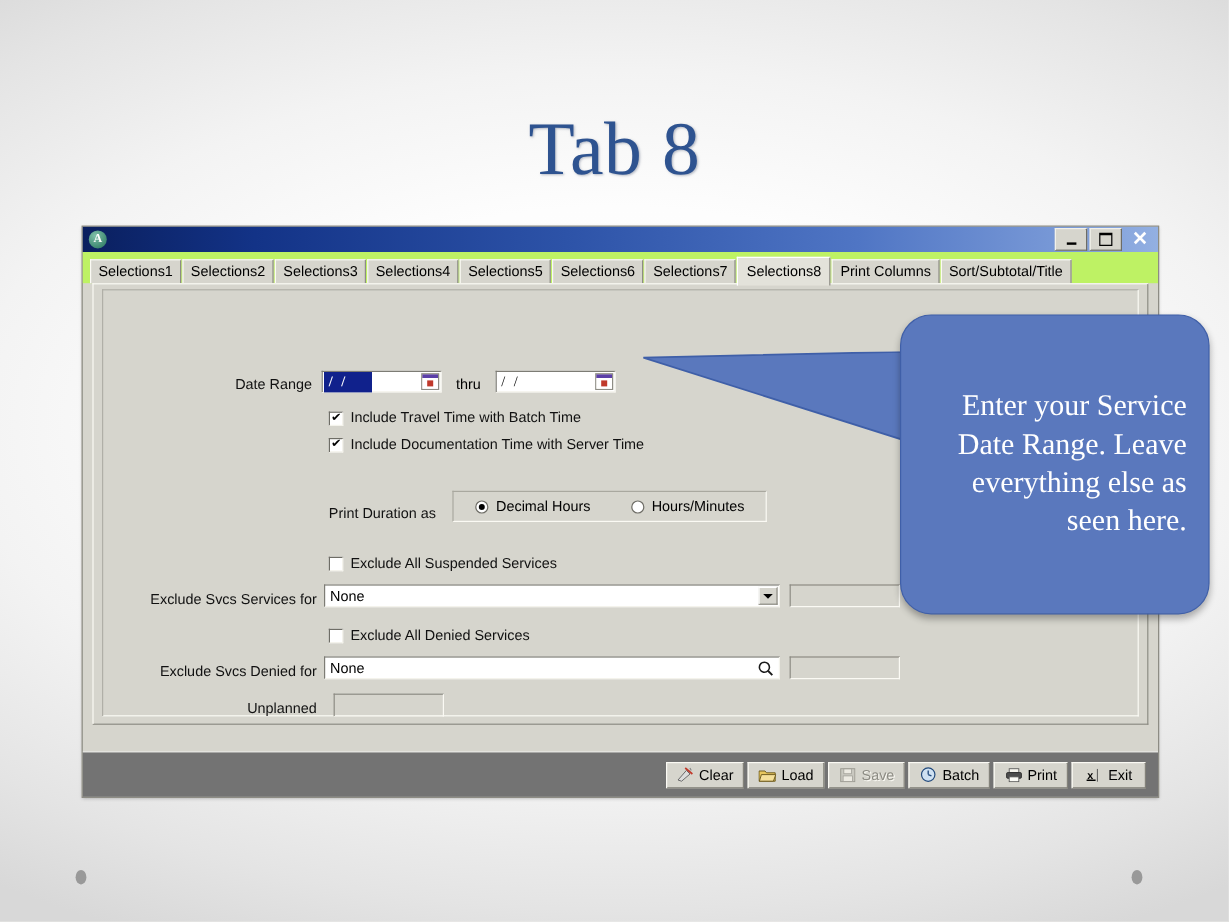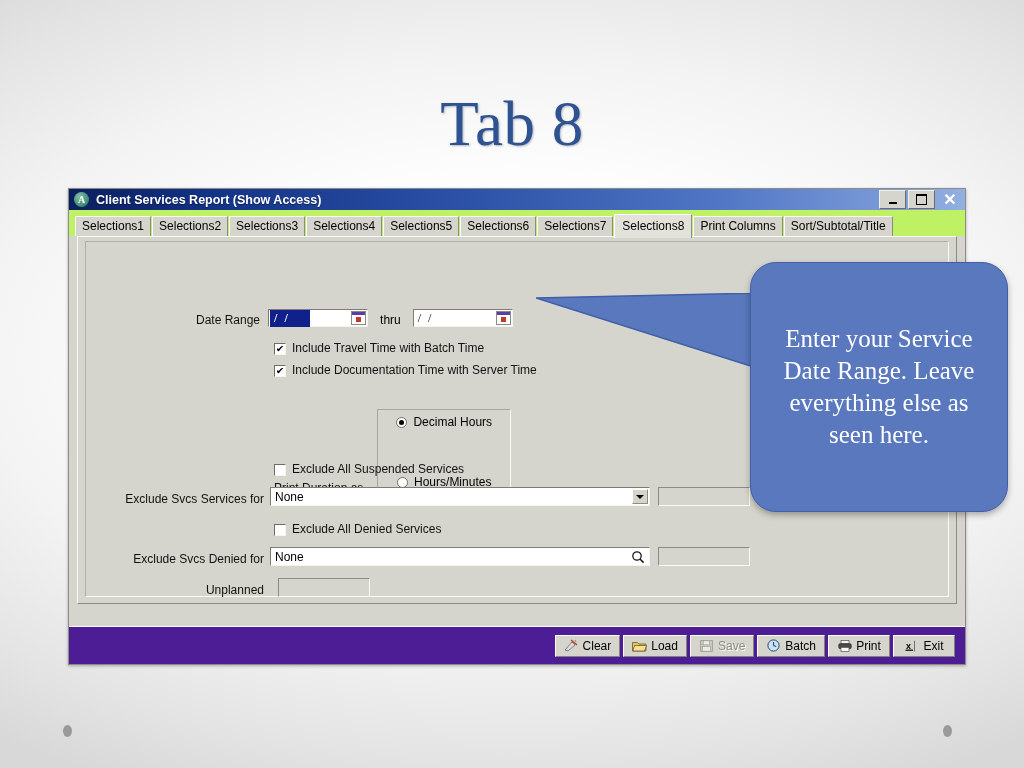--- a/index.html
+++ b/index.html
@@ -120,21 +120,21 @@
     border-right-color:#f4f3ec;border-bottom-color:#f4f3ec;
     display:inline-flex;align-items:center;justify-content:center;
     font-size:11px;line-height:1;color:#000;box-sizing:border-box;margin-right:6px;
     font-family:"DejaVu Sans",sans-serif;
   }
   .cb.checked::after{content:"\2714";font-size:10px;transform:scale(1.05,.95);}
 
   
   .radio-frame{
     border:1px solid #a9a89f;border-right-color:#fbfaf4;border-bottom-color:#fbfaf4;
-    padding:5px 18px;display:flex;gap:46px;align-items:center;flex-direction:column;
+    padding:5px 18px;display:flex;gap:34px;align-items:center;
   }
   .rb{display:flex;align-items:center;gap:6px;font-size:12px;white-space:nowrap;}
   .rb .circle{
     width:11px;height:11px;border-radius:50%;border:1px solid #6e6d66;background:#fff;
     display:flex;align-items:center;justify-content:center;box-sizing:border-box;
   }
   .rb.on .circle::after{content:"";width:5px;height:5px;border-radius:50%;background:#000;}
 
   
   .combo{
@@ -157,60 +157,59 @@
     display:flex;align-items:center;justify-content:center;
   }
   .stub{
     width:92px;height:19px;background:#d6d5cd;margin-left:8px;box-sizing:border-box;
     border:1px solid #8d8c84;border-right-color:#fbfaf4;border-bottom-color:#fbfaf4;
   }
 
   
   .btnbar{
     position:absolute;left:0;bottom:0;width:100%;height:38px;
-    background:#4c1d95;border-top:1px solid #fbfaf4;
+    background:#737373;border-top:1px solid #fbfaf4;
     display:flex;align-items:center;justify-content:flex-end;padding-right:10px;box-sizing:border-box;
   }
   .btn{
     height:22px;min-width:62px;padding:0 8px;margin-left:3px;
     background:#d6d5cd;border:1px solid #83827a;
     border-top-color:#fbfaf4;border-left-color:#fbfaf4;
     display:flex;align-items:center;justify-content:center;gap:4px;
     font-size:12px;color:#000;box-sizing:border-box;
   }
   .btn.disabled{color:#8d8c84;text-shadow:1px 1px 0 #fbfaf4;}
   .bico{width:15px;height:13px;display:flex;align-items:center;justify-content:center;flex:0 0 auto;}
 
   
   .callout{
     position:absolute;left:750px;top:262px;width:258px;height:250px;
     background:#5a78bd;border:1px solid #3f5fa8;border-radius:26px;
     box-shadow:0 3px 6px rgba(0,0,0,.3);
     display:flex;align-items:center;justify-content:center;
-    text-align:center;color:#fff;
+    text-align:right;color:#fff;
     font-family:"Liberation Serif", serif;font-size:25px;line-height:1.28;
     padding:0 18px;box-sizing:border-box;z-index:5;
   }
   .callout-tail{
     position:absolute;left:536px;top:293px;width:224px;height:76px;z-index:4;
   }
 </style>
 </head>
 <body>
 
 <div class="slide-title">Tab 8</div>
 
 <div class="dot left"></div>
 <div class="dot right"></div>
 
 <div class="dialog">
 
   <div class="titlebar">
     <div class="app-icon">A</div>
-    <div class="title-text">Client Services Report (Show Access)</div>
     <div class="win-btns">
       <div class="win-btn">
           <span class="min-g"></span>
         </div>
       <div class="win-btn">
           <span class="max-g"></span>
         </div>
       <div class="win-close">
           <span>✕</span>
         </div>

